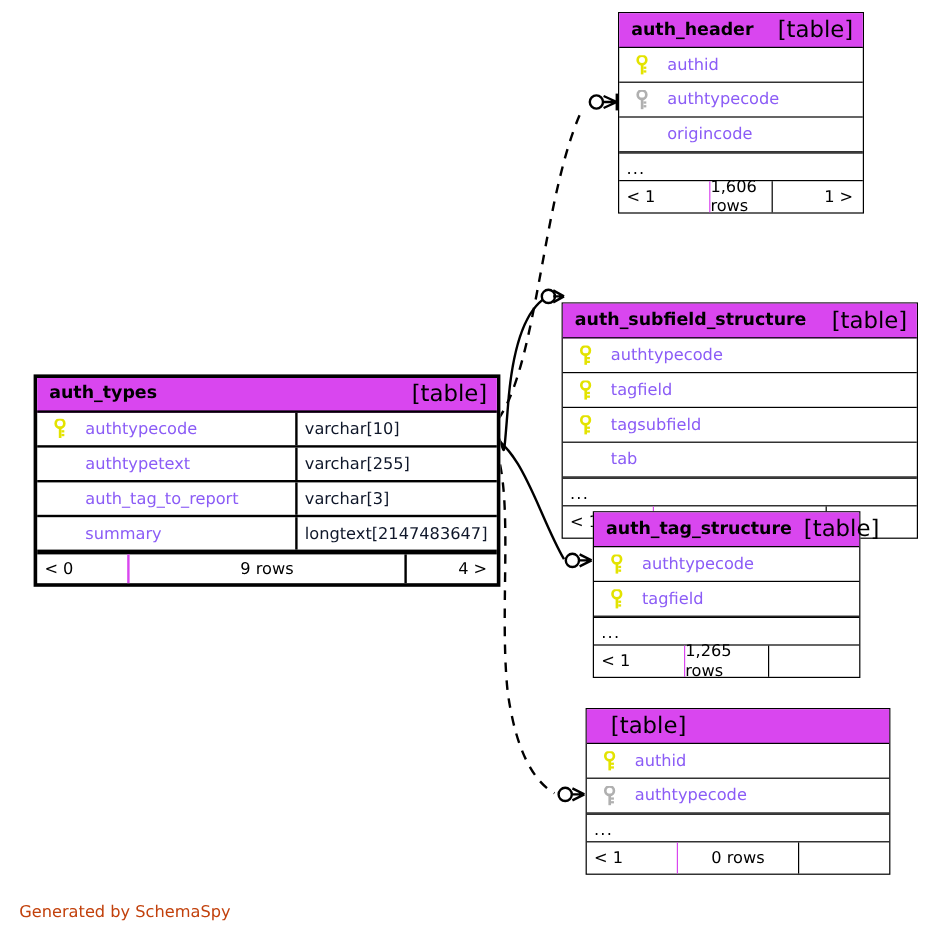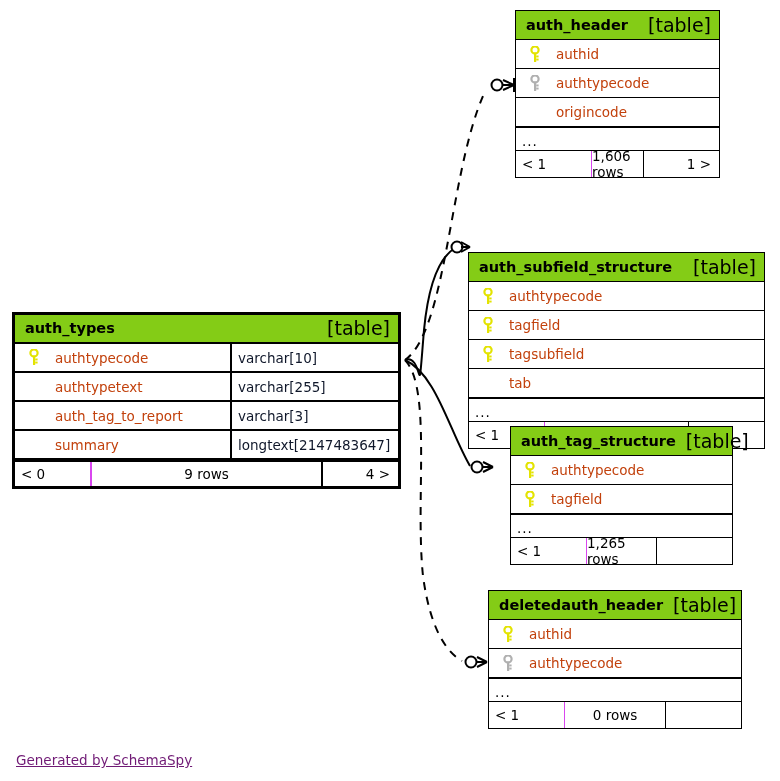--- a/index.html
+++ b/index.html
@@ -18,42 +18,42 @@
     position:absolute;
     background:#ffffff;
     border:1px solid #000000;
     box-sizing:border-box;
     z-index:5;
   }
   .tbl.thick{border-width:3px;}
 
   .thead{
     display:flex;align-items:center;justify-content:space-between;
-    background:#84cc16;
+    background:#d946ef;
     border-bottom:1px solid #000000;
     padding:3px 8px 4px 10px;
     box-sizing:border-box;
     height:29px;
   }
   .tbl.thick .thead{border-bottom-width:2px;}
   .tname{font-weight:bold;font-size:14.5px;color:#000;letter-spacing:0;white-space:nowrap;}
   .ttag{font-size:19px;color:#000;white-space:nowrap;padding-left:10px;}
 
   .trow{
     display:flex;align-items:center;
     border-bottom:1px solid #000000;
     box-sizing:border-box;
     height:29px;
     position:relative;
   }
   .tbl.thick .trow{border-bottom-width:2px;}
   .trow:last-of-type{border-bottom:none;}
 
   .kcell{width:38px;min-width:38px;display:flex;align-items:center;justify-content:center;}
-  .cname{font-size:13.5px;color:#c2410c;white-space:nowrap;flex:1;padding-left:2px;}
+  .cname{font-size:13.5px;color:#8b5cf6;white-space:nowrap;flex:1;padding-left:2px;}
 
   
   .trow.two .cname{flex:0 0 auto;width:175px;padding-left:2px;}
   .ctype{
     font-size:13.5px;color:#0f172a;white-space:nowrap;
     border-left:2px solid #000;
     height:100%;display:flex;align-items:center;
     padding-left:6px;flex:1;box-sizing:border-box;
   }
 
@@ -76,23 +76,22 @@
   .fcell.l{width:75px;min-width:75px;padding-left:6px;justify-content:flex-start;}
   .fcell.c{flex:1;justify-content:center;border-left:1px solid #d946ef;border-right:1px solid #000;}
   .fcell.r{width:75px;min-width:75px;padding-right:8px;justify-content:flex-end;}
   .tbl.thick .fcell.c{border-left-width:2px;border-right-width:2px;}
 
   
   .keyico{width:12px;height:17px;display:block;}
 
   .footer-note{
     position:absolute;left:16px;top:752px;
-    font-size:13.5px;color:#701a75;
+    font-size:13.5px;color:#c2410c;
     white-space:nowrap;
-    text-decoration:underline;
   }
 </style>
 </head>
 <body>
 
 <div id="canvas">
 
   <svg class="edges" viewBox="0 0 780 781">
     <g fill="none" stroke="#000000" stroke-width="2">
 
@@ -206,21 +205,21 @@
       <span class="cname">tab</span>
     </div>
     <div class="ellipsis-row">...</div>
     <div class="tfoot">
       <span class="fcell l">&lt; 1</span>
       <span class="fcell c">23,403 rows</span>
       <span class="fcell r"></span>
     </div>
   </div>
 
-  <div class="tbl thick" style="left:12px;top:312px;width:389px;">
+  <div class="tbl thick" style="left:28px;top:312px;width:389px;">
     <div class="thead">
       <span class="tname">auth_types</span>
       <span class="ttag">[table]</span>
     </div>
     <div class="trow two">
       <span class="kcell">
         <svg class="keyico" viewBox="0 0 12 17">
             <circle cx="6" cy="4" r="3.6" fill="none" stroke="#e3e300" stroke-width="2.2"></circle>
             <rect x="5" y="6.5" width="2.2" height="9.5" fill="#e3e300"></rect>
             <rect x="7.2" y="9.5" width="2.4" height="1.9" fill="#e3e300"></rect>
@@ -245,21 +244,21 @@
       <span class="cname">summary</span>
       <span class="ctype">longtext[2147483647]</span>
     </div>
     <div class="tfoot" style="border-top:2px solid #000;">
       <span class="fcell l">&lt; 0</span>
       <span class="fcell c">9 rows</span>
       <span class="fcell r">4 &gt;</span>
     </div>
   </div>
 
-  <div class="tbl" style="left:510px;top:426px;width:223px;">
+  <div class="tbl" style="left:494px;top:426px;width:223px;">
     <div class="thead">
       <span class="tname">auth_tag_structure</span>
       <span class="ttag">[table]</span>
     </div>
     <div class="trow">
       <span class="kcell">
         <svg class="keyico" viewBox="0 0 12 17">
             <circle cx="6" cy="4" r="3.6" fill="none" stroke="#e3e300" stroke-width="2.2"></circle>
             <rect x="5" y="6.5" width="2.2" height="9.5" fill="#e3e300"></rect>
             <rect x="7.2" y="9.5" width="2.4" height="1.9" fill="#e3e300"></rect>
@@ -282,21 +281,20 @@
     <div class="ellipsis-row">...</div>
     <div class="tfoot">
       <span class="fcell l">&lt; 1</span>
       <span class="fcell c">1,265 rows</span>
       <span class="fcell r"></span>
     </div>
   </div>
 
   <div class="tbl" style="left:488px;top:590px;width:254px;">
     <div class="thead">
-      <span class="tname">deletedauth_header</span>
       <span class="ttag">[table]</span>
     </div>
     <div class="trow">
       <span class="kcell">
         <svg class="keyico" viewBox="0 0 12 17">
             <circle cx="6" cy="4" r="3.6" fill="none" stroke="#e3e300" stroke-width="2.2"></circle>
             <rect x="5" y="6.5" width="2.2" height="9.5" fill="#e3e300"></rect>
             <rect x="7.2" y="9.5" width="2.4" height="1.9" fill="#e3e300"></rect>
             <rect x="7.2" y="12.6" width="2.4" height="1.9" fill="#e3e300"></rect>
           </svg>

